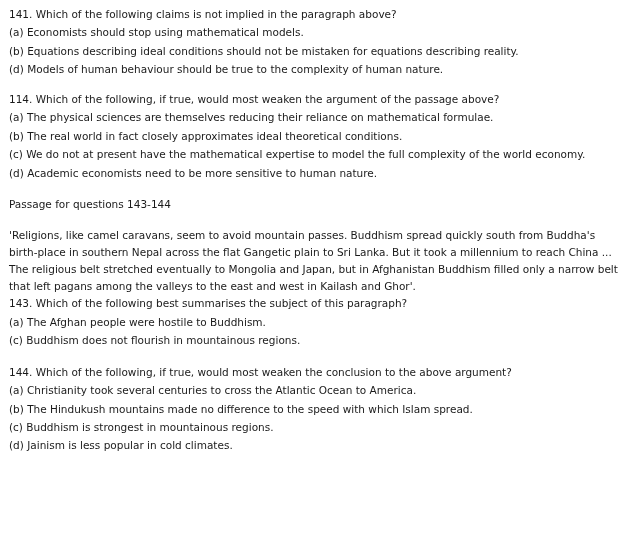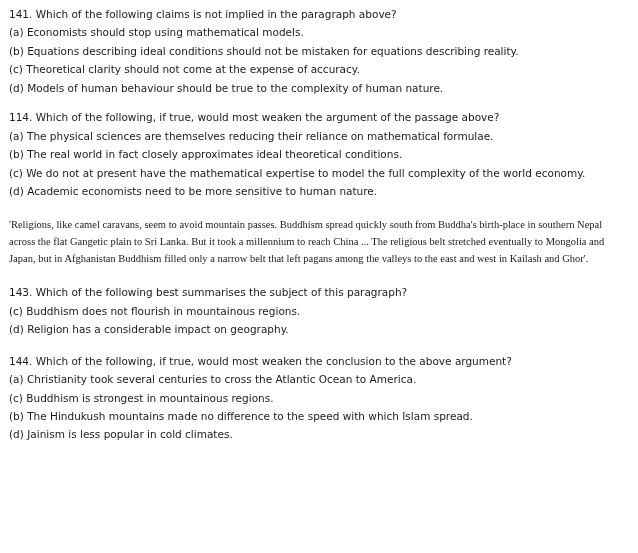--- a/index.html
+++ b/index.html
@@ -38,63 +38,62 @@
     line-height: 1.28;
   }
   .opt:last-child {
     margin-bottom: 0;
   }
   .passage-head {
     margin: 0 0 16px 0;
     line-height: 1.28;
   }
   .passage-body {
-    margin: 0 0 19px 0;
+    margin: 0 0 2px 0;
     line-height: 1.62;
     max-width: 614px;
-    font-family: Liberation Serif, serif;
   }
   .spacer-sm { height: 2px; }
 </style>
 </head>
 <body>
 
 <div class="page">
   <div class="content">
 
     <div class="q-block">
       <div class="q-stem">141. Which of the following claims is not implied in the paragraph above?</div>
       <div class="opt">(a) Economists should stop using mathematical models.</div>
       <div class="opt">(b) Equations describing ideal conditions should not be mistaken for equations describing reality.</div>
-      <div class="opt">(c) Theoretical clarity should not come at the expense of accuracy.</div>
       <div class="opt">(d) Models of human behaviour should be true to the complexity of human nature.</div>
     </div>
 
     <div class="q-block">
       <div class="q-stem">114. Which of the following, if true, would most weaken the argument of the passage above?</div>
       <div class="opt">(a) The physical sciences are themselves reducing their reliance on mathematical formulae.</div>
       <div class="opt">(b) The real world in fact closely approximates ideal theoretical conditions.</div>
       <div class="opt">(c) We do not at present have the mathematical expertise to model the full complexity of the world economy.</div>
       <div class="opt">(d) Academic economists need to be more sensitive to human nature.</div>
     </div>
 
     <div class="spacer-sm"></div>
 
+    <div class="passage-head">Passage for questions 143-144</div>
     <div class="passage-body">'Religions, like camel caravans, seem to avoid mountain passes. Buddhism spread quickly south from Buddha's birth-place in southern Nepal across the flat Gangetic plain to Sri Lanka. But it took a millennium to reach China ...  The religious belt stretched eventually to Mongolia and Japan, but in Afghanistan Buddhism filled only a narrow belt that left pagans among the valleys to the east and west in Kailash and Ghor'.</div>
 
     <div class="q-block">
       <div class="q-stem">143. Which of the following best summarises the subject of this paragraph?</div>
+      <div class="opt">(a) The Afghan people were hostile to Buddhism.</div>
       <div class="opt">(c) Buddhism does not flourish in mountainous regions.</div>
-      <div class="opt">(d) Religion has a considerable impact on geography.</div>
     </div>
 
     <div class="spacer-sm"></div>
 
     <div class="q-block">
       <div class="q-stem">144. Which of the following, if true, would most weaken the conclusion to the above argument?</div>
       <div class="opt">(a) Christianity took several centuries to cross the Atlantic Ocean to America.</div>
+      <div class="opt">(b) The Hindukush mountains made no difference to the speed with which Islam spread.</div>
       <div class="opt">(c) Buddhism is strongest in mountainous regions.</div>
-      <div class="opt">(b) The Hindukush mountains made no difference to the speed with which Islam spread.</div>
       <div class="opt">(d) Jainism is less popular in cold climates.</div>
     </div>
 
   </div>
 </div>
 
 </body></html>

